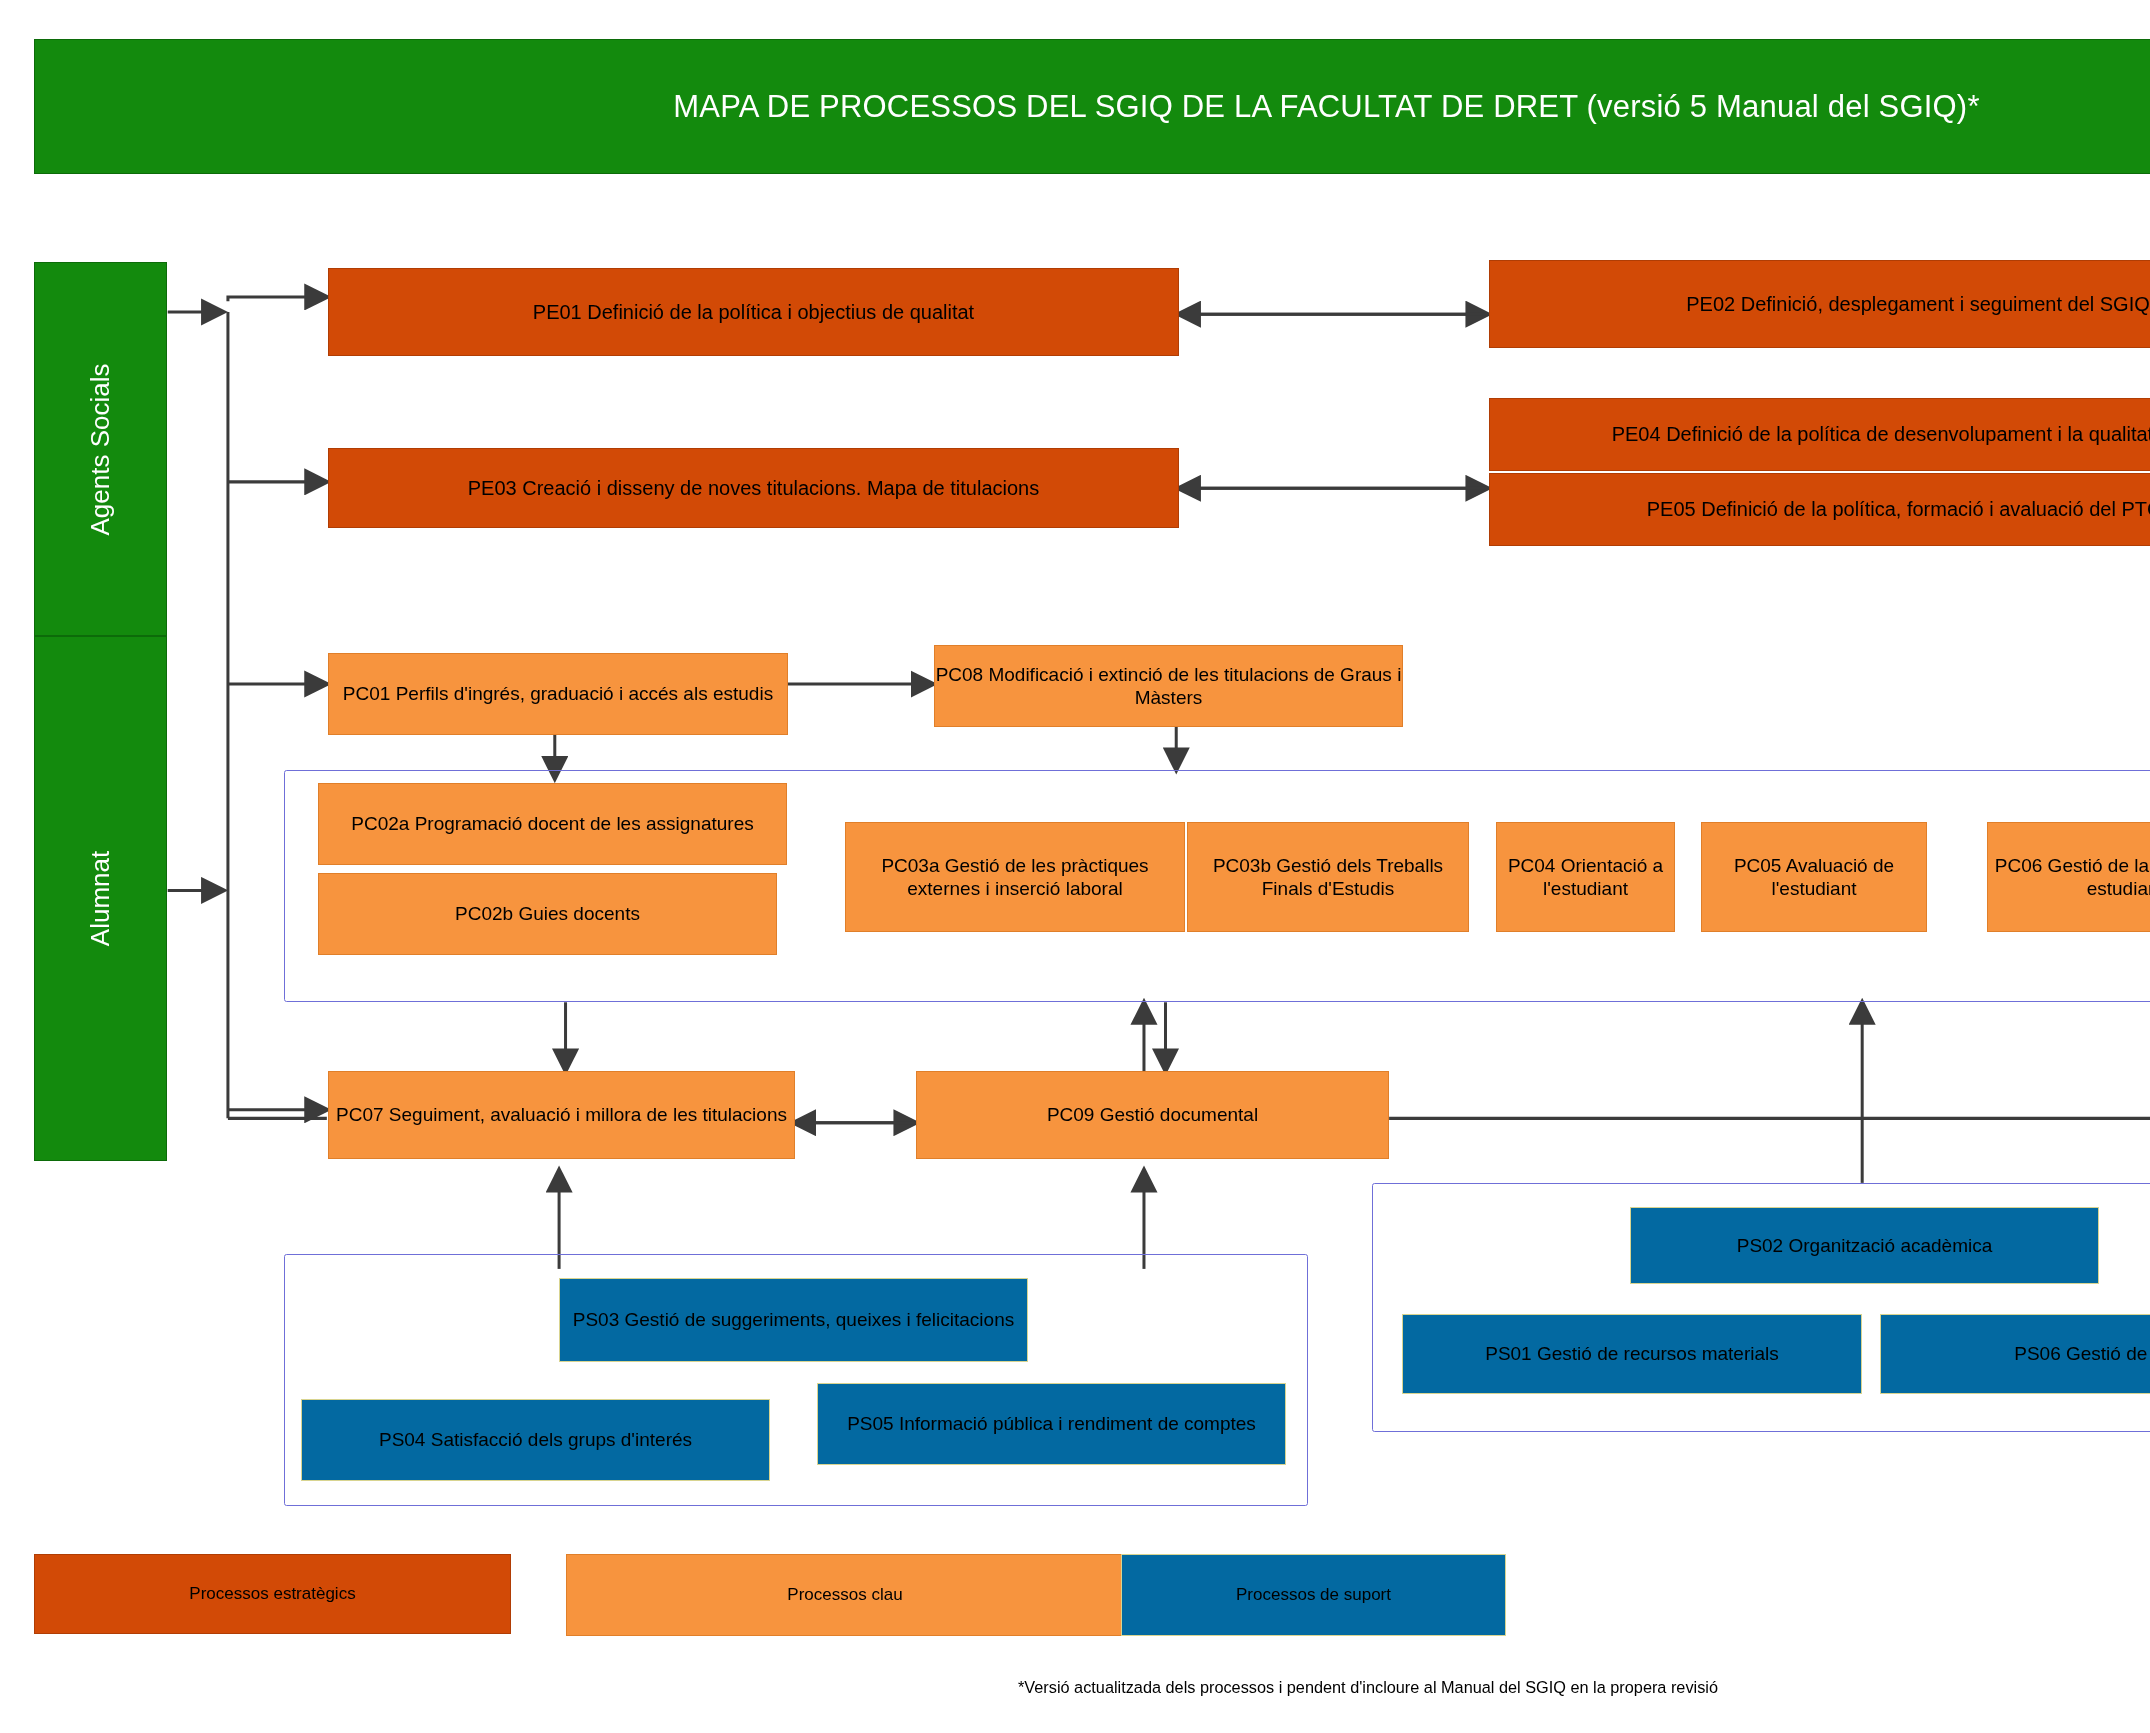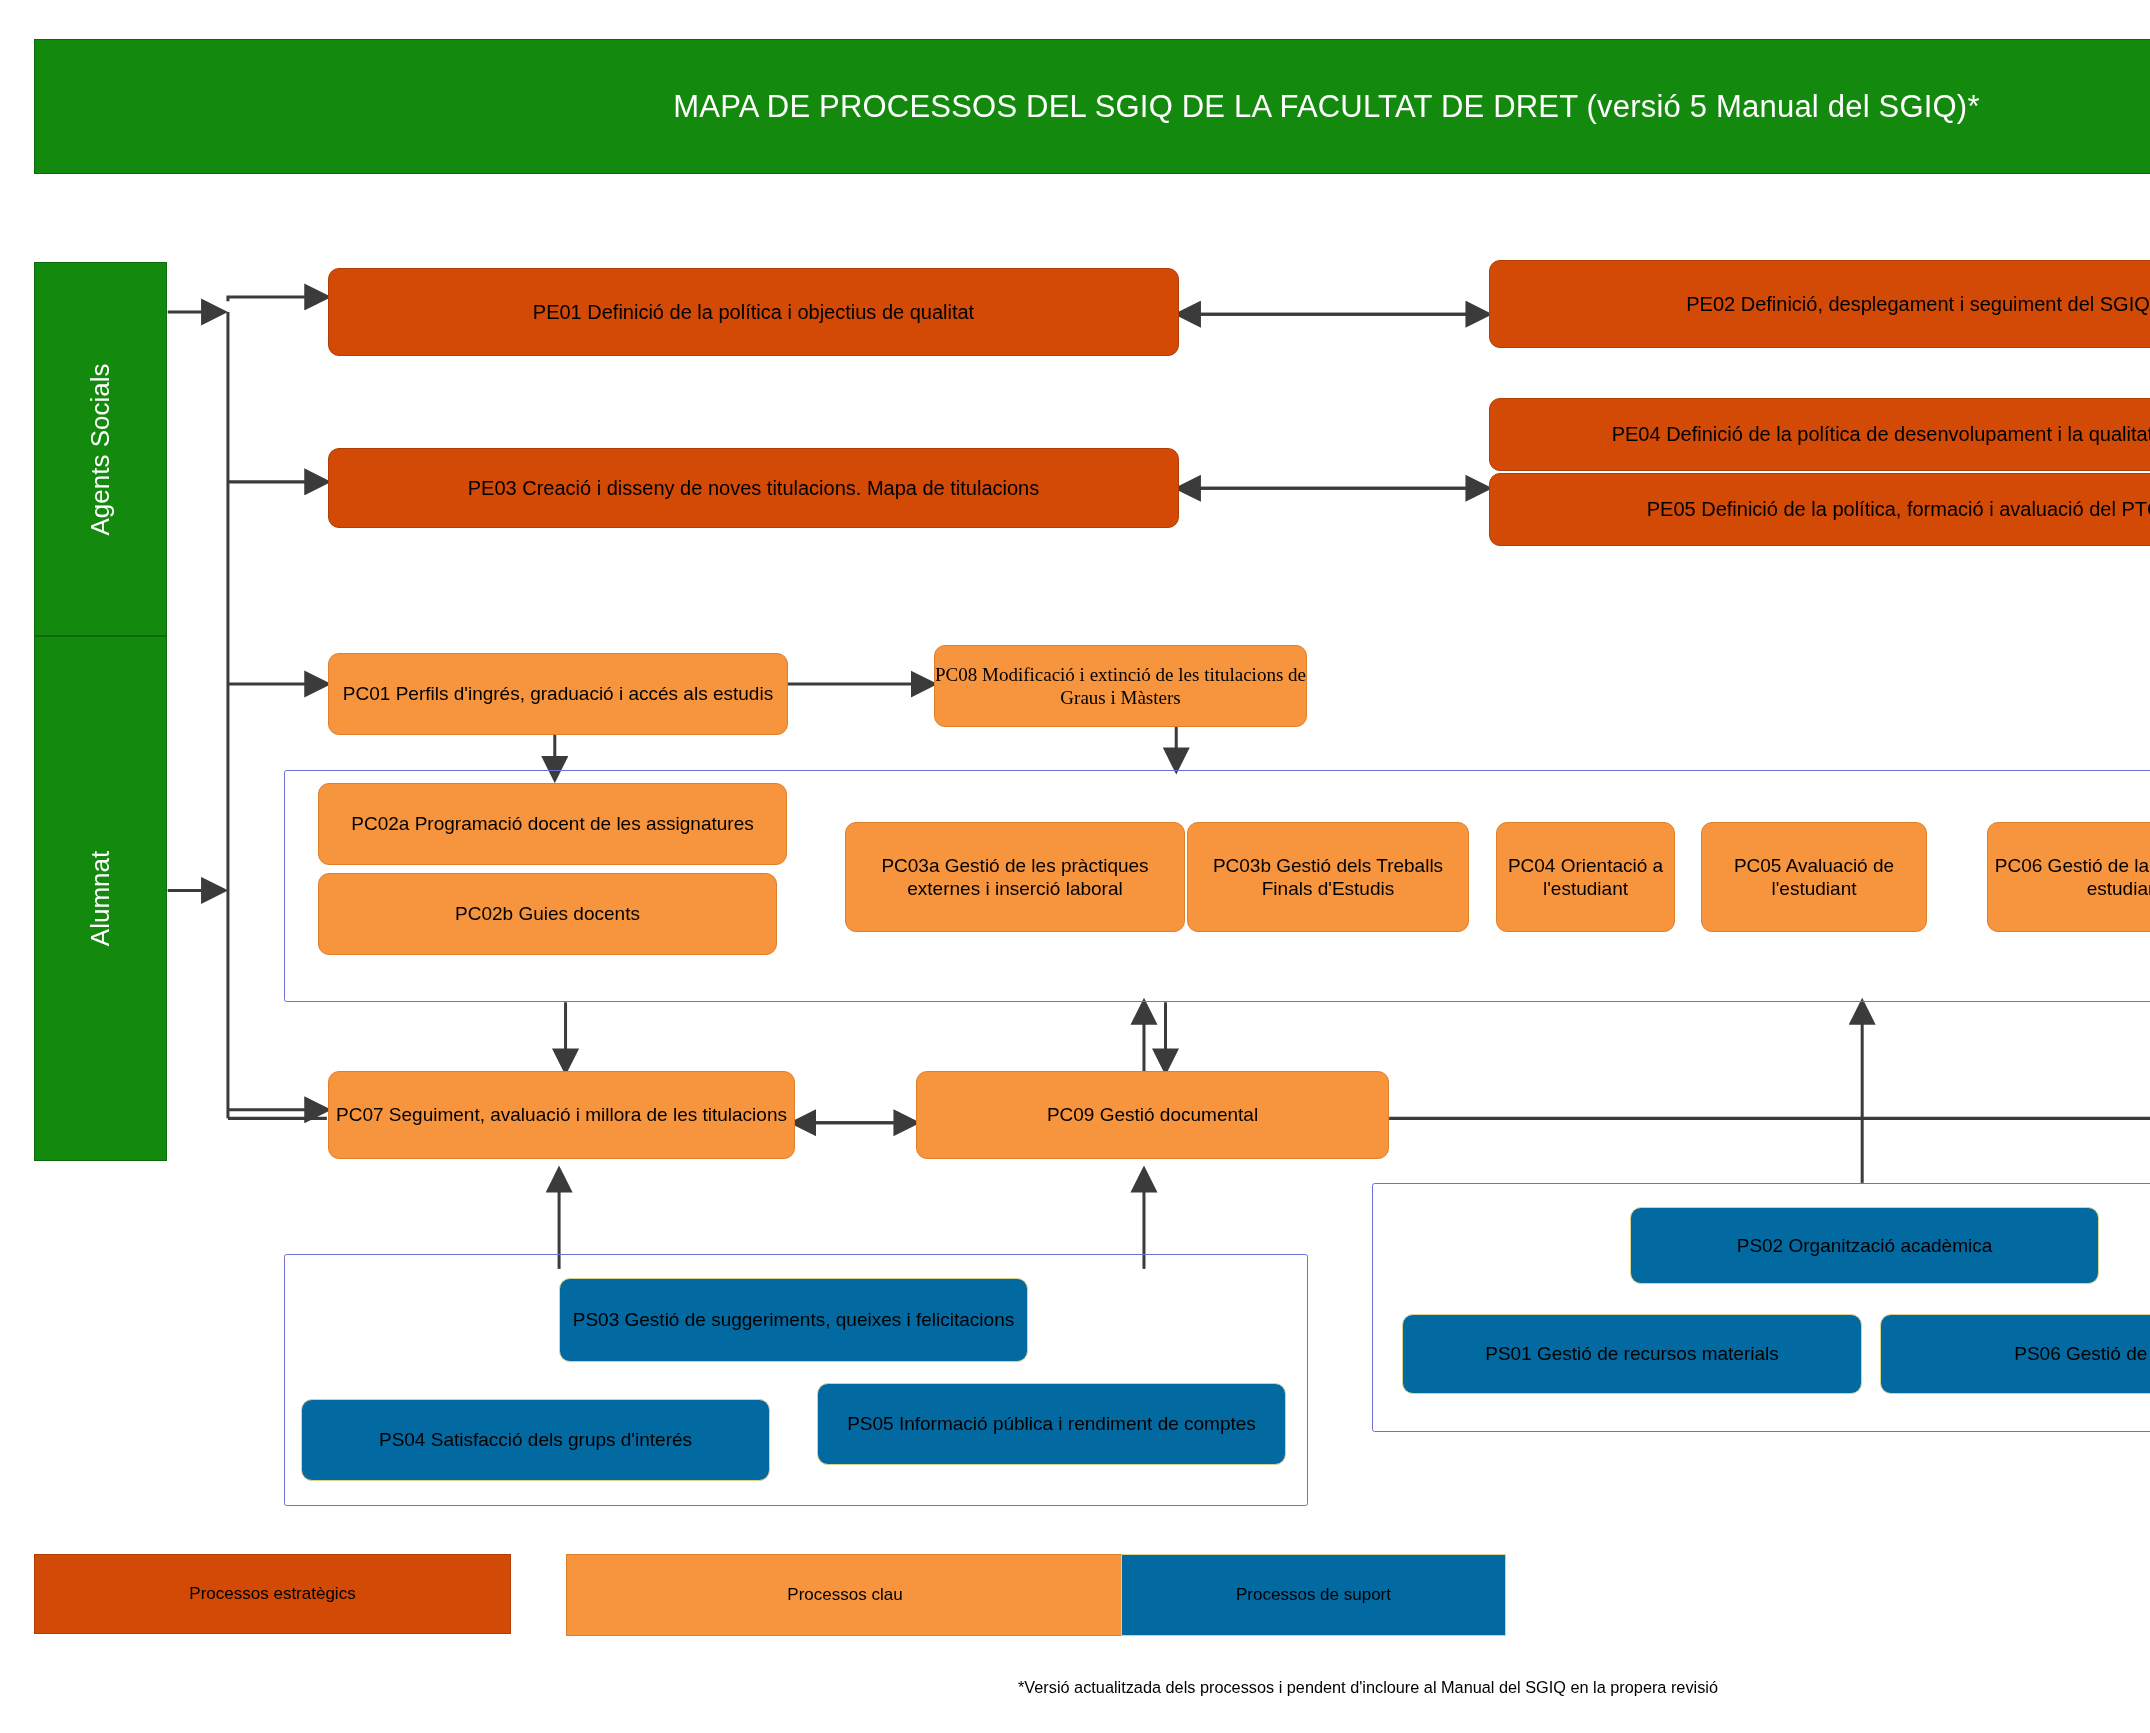--- a/index.html
+++ b/index.html
@@ -19,21 +19,20 @@
   }
   .box {
     position: absolute;
     box-sizing: border-box;
     display: flex;
     align-items: center;
     justify-content: center;
     text-align: center;
     line-height: 1.22;
     color: #000000;
-    border-radius: 11px;
   }
   
   #title-banner {
     position: absolute;
     left: 34px;
     top: 39px;
     width: 2583px;
     height: 133px;
     background: #138a0d;
     border: 1.3px solid #0c6b09;
@@ -192,21 +191,21 @@
   <div class="box strategic" style="left:1489px; top:260px; width:858px; height:88px;">PE02 Definició, desplegament i seguiment del SGIQ</div>
 
   <div class="box strategic" style="left:328px; top:448px; width:851px; height:80px;">PE03 Creació i disseny de noves titulacions. Mapa de titulacions</div>
 
   <div class="box strategic" style="left:1489px; top:398px; width:858px; height:73px;">PE04 Definició de la política de desenvolupament i la qualitat del PDI</div>
 
   <div class="box strategic" style="left:1489px; top:473px; width:858px; height:73px;">PE05 Definició de la política, formació i avaluació del PTGAS</div>
 
   <div class="box key" style="left:328px; top:645px; width:460px; height:82px;margin-top:8px;">PC01 Perfils d'ingrés, graduació i accés als estudis</div>
 
-  <div class="box key" style="left:934px; top:645px; width:373px; height:82px;font-family:Liberation Serif, serif;">PC08 Modificació i extinció de les titulacions de Graus i Màsters</div>
+  <div class="box key" style="left:934px; top:645px; width:469px; height:82px;">PC08 Modificació i extinció de les titulacions de Graus i Màsters</div>
 
   <div class="grouping" style="left:284px; top:770px; width:2041px; height:232px;"></div>
 
   <div class="box key" style="left:318px; top:783px; width:469px; height:82px;">PC02a Programació docent de les assignatures</div>
 
   <div class="box key" style="left:318px; top:873px; width:459px; height:82px;">PC02b Guies docents</div>
 
   <div class="box key" style="left:845px; top:822px; width:340px; height:110px;">PC03a Gestió de les pràctiques externes i inserció laboral</div>
 
   <div class="box key" style="left:1187px; top:822px; width:282px; height:110px;">PC03b Gestió dels Treballs Finals d'Estudis</div>

